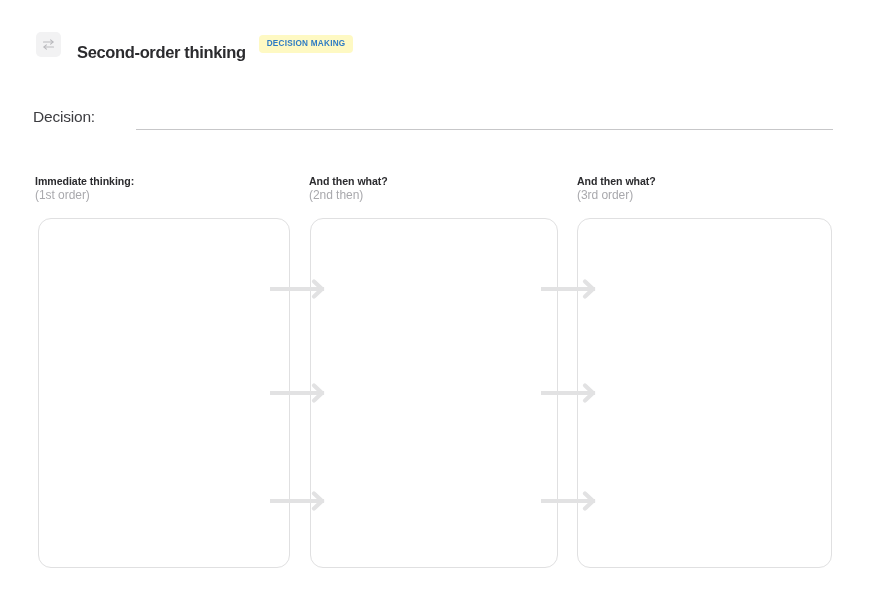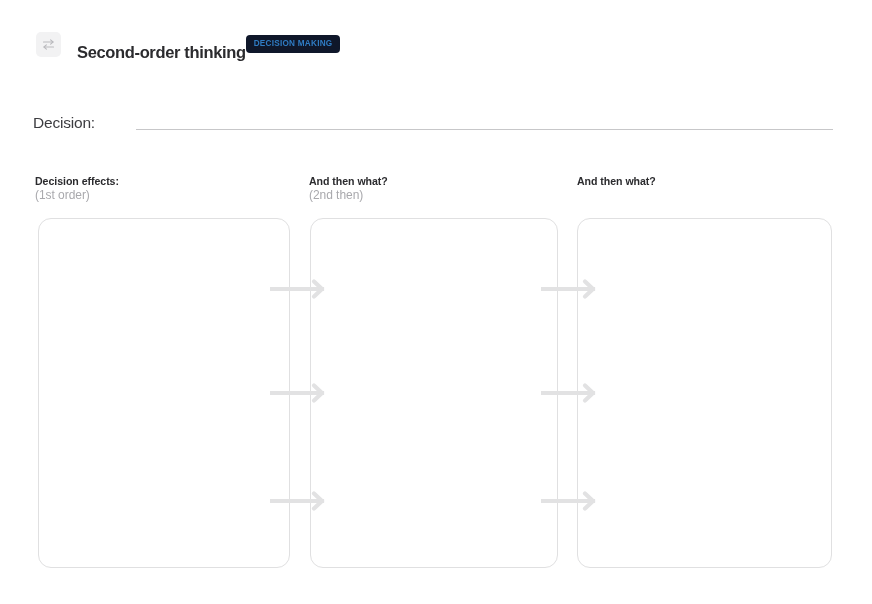--- a/index.html
+++ b/index.html
@@ -42,21 +42,22 @@
     margin-left: 16px;
     font-size: 16.5px;
     font-weight: bold;
     color: #2b2b2e;
     letter-spacing: -0.35px;
     white-space: nowrap;
     margin-top: 16px;
   }
 
   .badge {
-    background: #0f172a;
+    margin-left: 13px;
+    background: #fef9c3;
     color: #2f7cc4;
     font-size: 8.2px;
     font-weight: bold;
     letter-spacing: 0.25px;
     padding: 5px 8px 4px 8px;
     border-radius: 4px;
     white-space: nowrap;
     line-height: 1;
   }
 
@@ -64,21 +65,21 @@
   .decision-row {
     position: absolute;
     left: 33px;
     top: 100px;
     width: 800px;
     height: 32px;
   }
   .decision-label {
     position: absolute;
     left: 0;
-    top: 14px;
+    top: 8px;
     font-size: 15.5px;
     color: #3c3c40;
     letter-spacing: -0.2px;
     white-space: nowrap;
   }
   .decision-line {
     position: absolute;
     left: 103px;
     top: 29px;
     width: 697px;
@@ -156,29 +157,30 @@
   <span class="page-title">Second-order thinking</span>
   <span class="badge">DECISION MAKING</span>
 </div>
 
 <div class="decision-row">
   <span class="decision-label">Decision:</span>
   <div class="decision-line"></div>
 </div>
 
 <div class="col-head c1">
-  <div class="h-main">Decision effects:</div>
+  <div class="h-main">Immediate thinking:</div>
   <div class="h-sub">(1st order)</div>
 </div>
 <div class="col-head c2">
   <div class="h-main">And then what?</div>
   <div class="h-sub">(2nd then)</div>
 </div>
 <div class="col-head c3">
   <div class="h-main">And then what?</div>
+  <div class="h-sub">(3rd order)</div>
 </div>
 
 <div class="card c1"></div>
 <div class="card c2"></div>
 <div class="card c3"></div>
 
 <div class="arrow g1 r1">
   <svg width="62" height="24" viewBox="0 0 62 24" aria-hidden="true">
     <g stroke="#e2e2e3" stroke-width="4.2" stroke-linecap="square" fill="none">
       <line x1="2" y1="12" x2="52" y2="12"></line>

